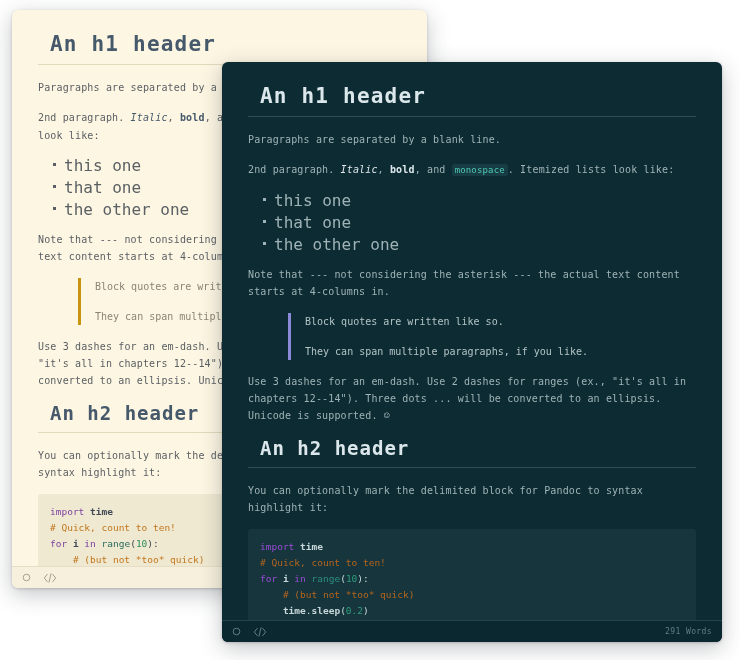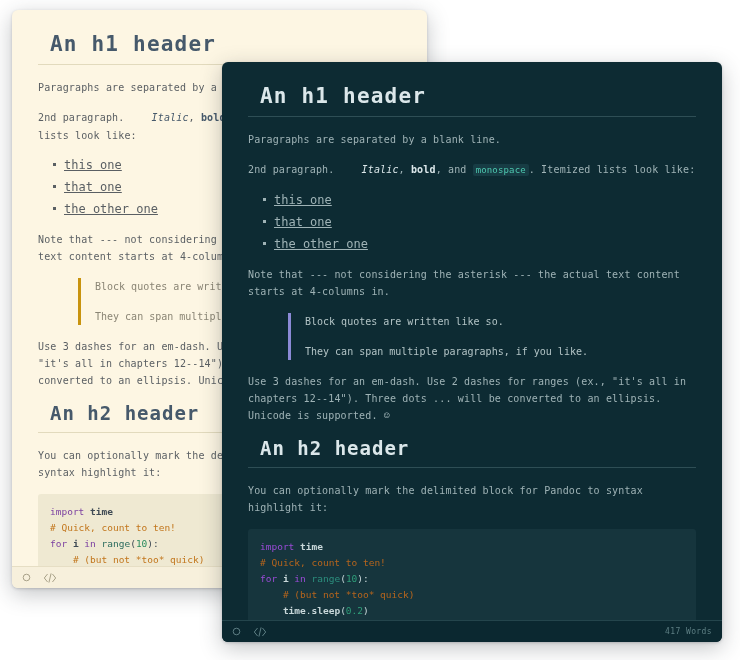--- a/index.html
+++ b/index.html
@@ -51,24 +51,23 @@
   .rule { height: 1px; width: 100%; margin: 0 0 14px 0; }
   p.md {
     font-size: 10px;
     line-height: 17px;
     margin: 0 0 13px 0;
     letter-spacing: .15px;
   }
   ul.md {
     margin: 0 0 13px 0;
     padding-left: 26px;
-    font-size: 12px;
+    font-size: 16px;
     line-height: 17px;
     list-style: none;
-    text-decoration: underline;
   }
   ul.md li { position: relative; margin-bottom: 5px; }
   ul.md li::before {
     content: "";
     position: absolute;
     left: -11px; top: 6px;
     width: 3px; height: 3px;
   }
   blockquote.md {
     margin: 0 0 13px 0;
@@ -82,21 +81,21 @@
     margin: 0 0 13px 0;
   }
   blockquote.md p:last-child { margin-bottom: 0; }
   .bqwrap { padding-left: 40px; }
   code.inline {
     font-family: "DejaVu Sans Mono", "Liberation Mono", monospace;
     font-size: 9px;
     padding: 1px 3px;
     border-radius: 2px;
   }
-  em.md { font-style: italic; margin-left: 21px; }
+  em.md { font-style: italic; }
   strong.md { font-weight: bold; margin-top: 14px; }
   pre.md {
     font-family: "DejaVu Sans Mono", "Liberation Mono", monospace;
     font-size: 9.5px;
     line-height: 16px;
     margin: 0;
     padding: 10px 12px;
     border-radius: 3px;
     white-space: pre;
     overflow: hidden;
@@ -256,17 +255,17 @@
           <svg width="9" height="9" viewBox="0 0 9 9">
               <circle cx="4.5" cy="4.5" r="3.3" fill="none" stroke="currentColor" stroke-width="1"></circle>
             </svg>
         </span>
         <span class="sb-icon">
           <svg width="14" height="10" viewBox="0 0 14 10">
               <path d="M4.3 1.3 1.3 5l3 3.7M9.7 1.3 12.7 5l-3 3.7M8 0.8 6 9.2" fill="none" stroke="currentColor" stroke-width="1" stroke-linecap="round" stroke-linejoin="round"></path>
             </svg>
         </span>
       </div>
-      <div class="sb-right">417 Words</div>
+      <div class="sb-right">291 Words</div>
     </div>
   </div>
 
 </div>
 
 </body></html>

